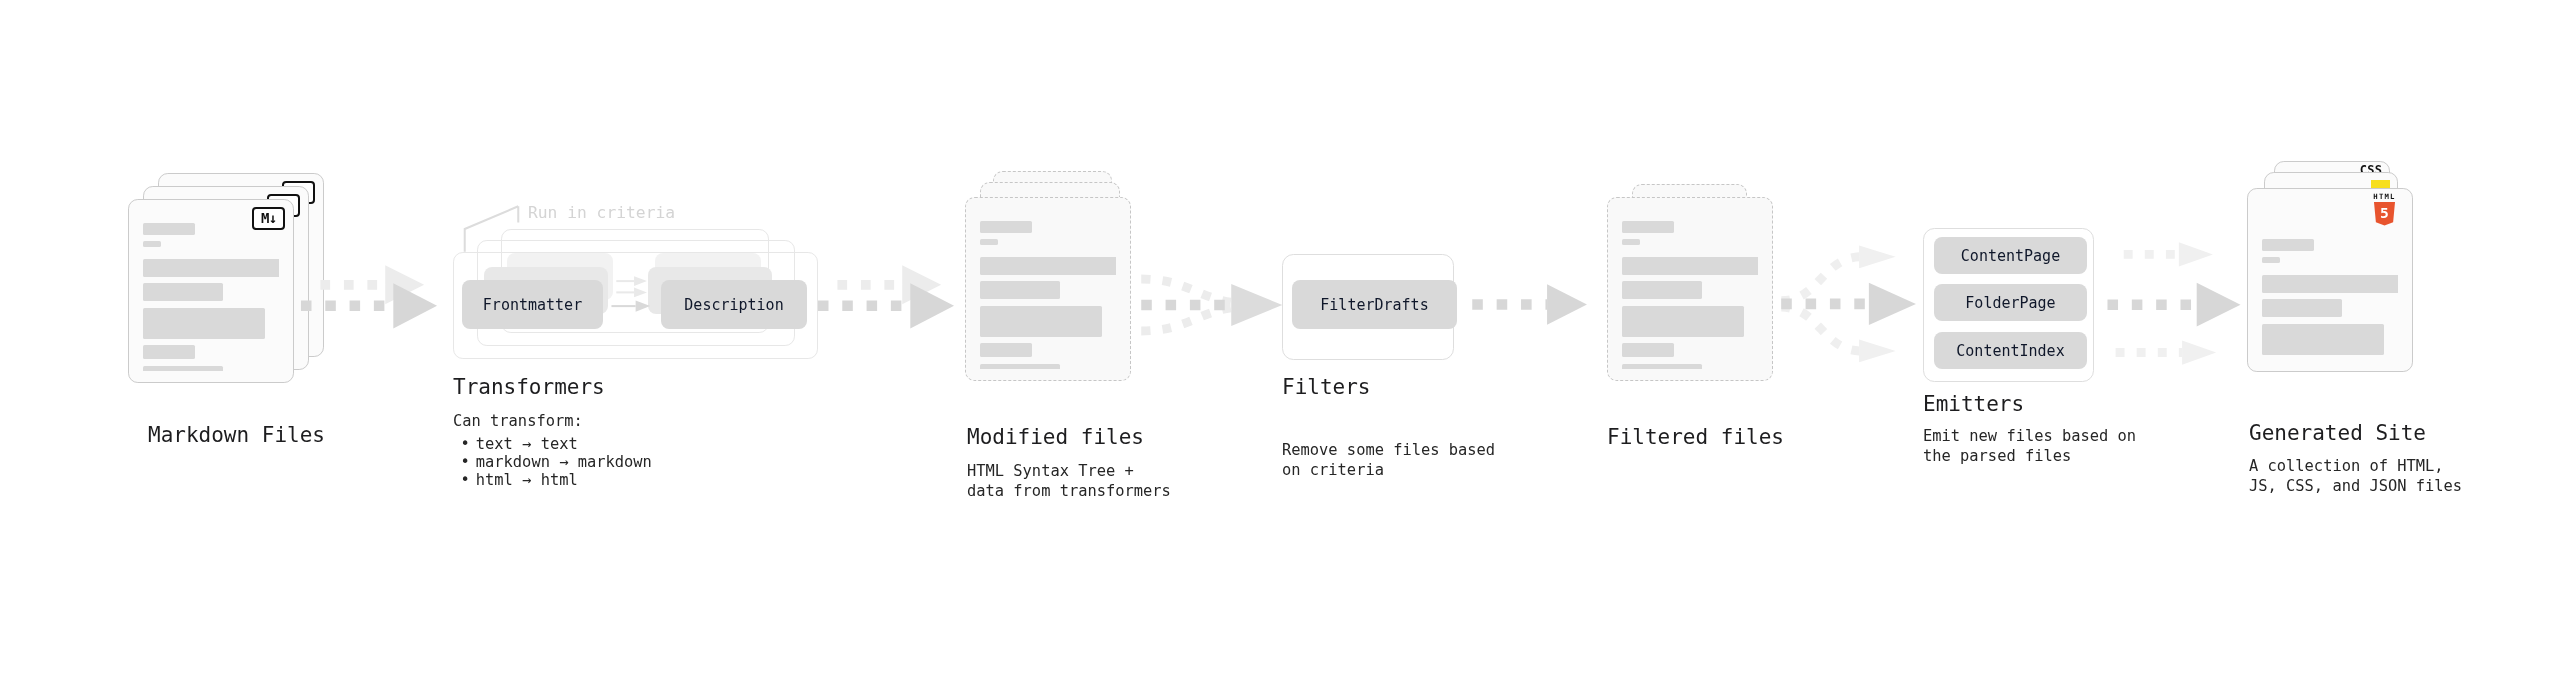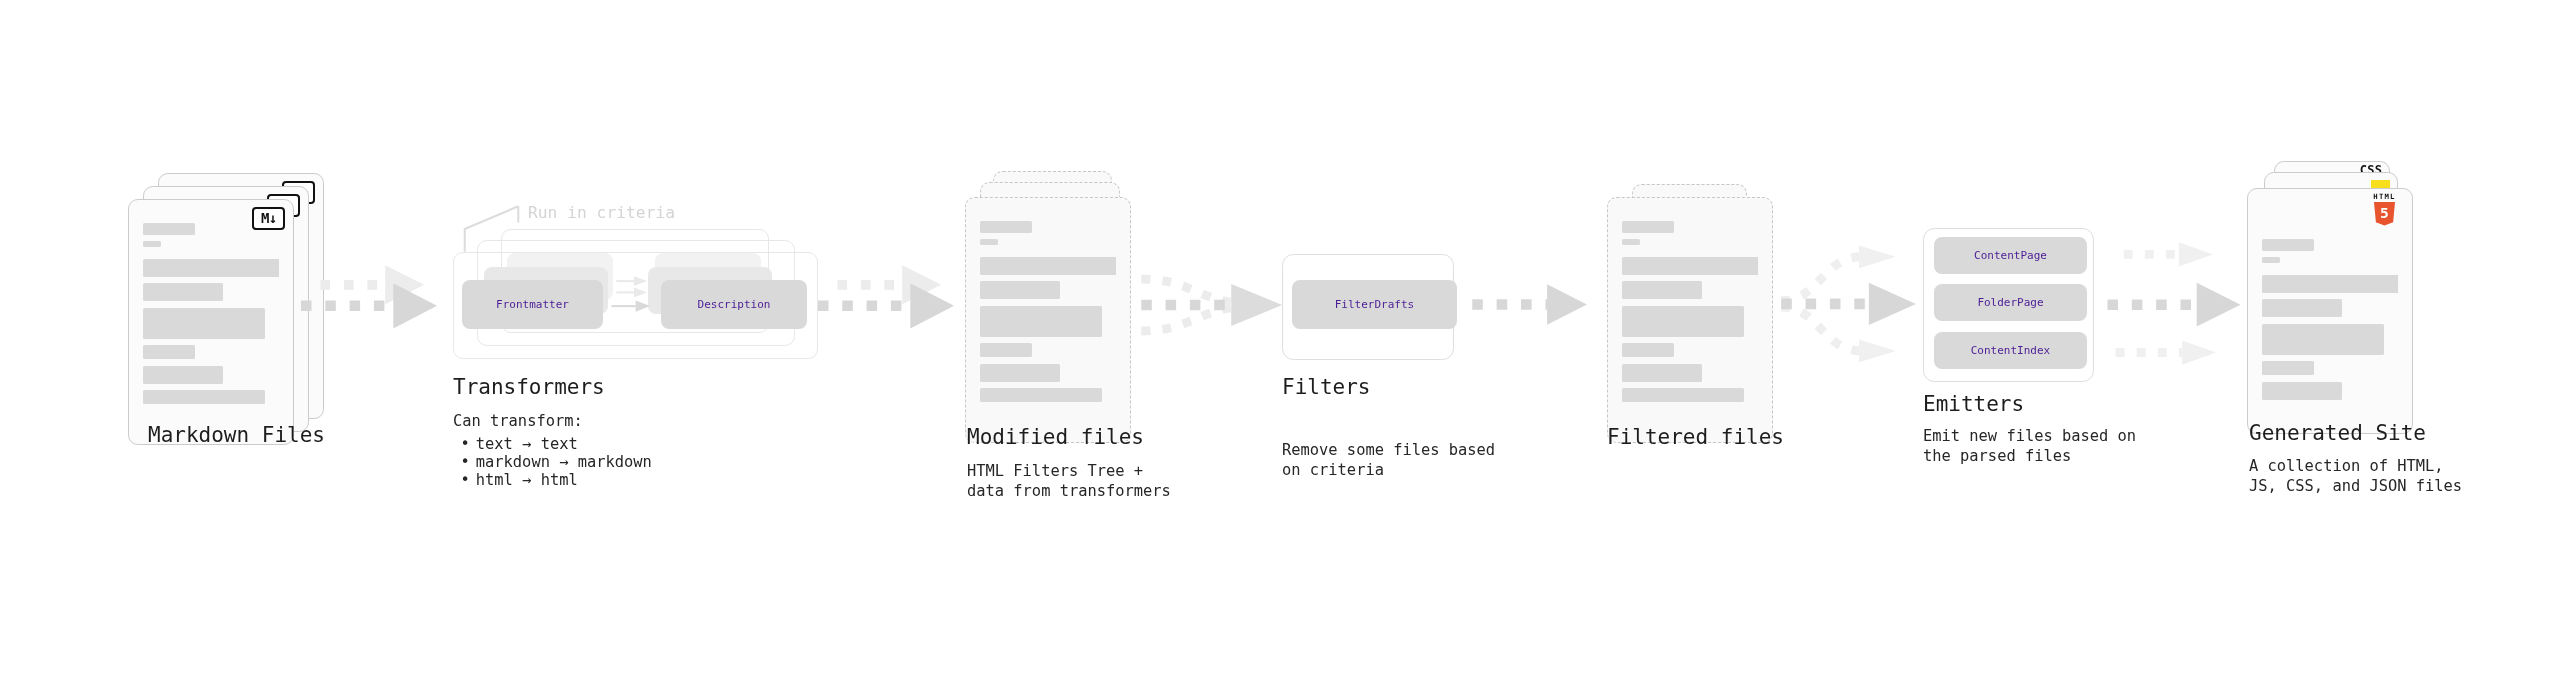--- a/index.html
+++ b/index.html
@@ -1,19 +1,19 @@
 <!DOCTYPE html>
 <html style="font-size:13px"><head>
 <meta charset="utf-8">
 <style>
   html,body{margin:0;padding:0;background:#fff;}
   .canvas{position:relative;width:2576px;height:681px;background:#ffffff;overflow:hidden;
           font-family:"DejaVu Sans Mono","Liberation Mono",monospace;color:#1f1f1f;}
   
-  .doc{position:absolute;width:166px;height:246px;background:#fbfbfb;border:1.6px solid #cbcbcb;border-radius:9.8px;box-sizing:border-box;}
+  .doc{position:absolute;width:166px;height:184px;background:#fbfbfb;border:1.6px solid #cbcbcb;border-radius:9.8px;box-sizing:border-box;}
   .doc.dashed{border-style:dashed;border-color:#c6c6c6;background:#f9f9f9;}
   .doc.peek{height:98px;}
   .doc-bars{position:absolute;left:14px;top:23px;right:14px;bottom:11.4px;overflow:hidden;}
   .bar{background:#d9d9d9;border-radius:1.6px;}
   
   .md-icon{position:absolute;right:8.1px;top:6.5px;width:32.5px;height:23px;background:#fff;border:2px solid #111;
            border-radius:4.1px;display:flex;align-items:center;justify-content:center;
            font-weight:bold;font-size:14px;color:#111;letter-spacing:-0.8px;box-sizing:border-box;}
   
   .css-badge{position:absolute;right:6.5px;top:2.4px;text-align:center;line-height:1;}
@@ -23,21 +23,21 @@
   .html5-badge{position:absolute;right:9px;top:4.1px;width:37px;text-align:center;line-height:1;}
   .html5-word{font-size:7.3px;font-weight:bold;color:#111;letter-spacing:1.2px;display:block;}
   .html5-shield{width:21px;height:23.6px;margin:1.6px auto 0;background:#e8542e;
                 clip-path:polygon(0 0,100% 0,91% 86%,50% 100%,9% 86%);
                 display:flex;align-items:center;justify-content:center;}
   .html5-five{color:#fff;font-size:14.6px;font-weight:bold;}
   
   .tcard{position:absolute;border:1.6px solid #e7e7e7;border-radius:9.8px;background:transparent;box-sizing:border-box;}
   .card{position:absolute;border:1.6px solid #dedede;border-radius:11.4px;background:#fff;box-sizing:border-box;}
   .chip{position:absolute;background:#d9d9d9;border-radius:8.1px;display:flex;align-items:center;justify-content:center;
-        font-size:11px;color:#4c1d95;}
+        font-size:15px;color:#0f172a;}
   .ghost{position:absolute;border-radius:8.1px;}
   .g1{background:#e8e8e8;}
   .g2{background:#f2f2f2;}
   
   .title{position:absolute;font-size:21px;color:#1d1d1f;white-space:nowrap;}
   .sub{position:absolute;font-size:15.4px;line-height:19.5px;color:#262626;white-space:nowrap;}
   .sub span{display:block;}
   .annotation{position:absolute;font-size:16.3px;color:#d4d4d4;white-space:nowrap;}
   .body-text{position:absolute;font-size:15.4px;line-height:18px;color:#262626;white-space:nowrap;}
   .body-text .intro{margin-bottom:4.9px;}
@@ -132,21 +132,21 @@
           <div class="bar" style="width: 137px; height: 18px; margin-bottom: 6.5px;"></div>
           <div class="bar" style="width: 80px; height: 18px; margin-bottom: 6.5px;"></div>
           <div class="bar" style="width: 122px; height: 31px; margin-bottom: 6.5px;"></div>
           <div class="bar" style="width: 52px; height: 14px; margin-bottom: 6.5px;"></div>
           <div class="bar" style="width: 80px; height: 18.7px; margin-bottom: 5.7px;"></div>
           <div class="bar" style="width: 122px; height: 14px; margin-bottom: 0px;"></div>
         </div>
     </div>
     <div class="title" style="left:967px;top:425px;">Modified files</div>
     <div class="sub" style="left:967px;top:462px;">
-      <span>HTML Filters Tree +</span>
+      <span>HTML Syntax Tree +</span>
       <span>data from transformers</span>
     </div>
   </div>
 
   <svg style="left:1138px;top:256px;" width="150" height="98" viewBox="0 0 185 120">
     <path d="M 4 28 C 60 28, 75 52, 118 57" fill="none" stroke="#ececec" stroke-width="11" stroke-dasharray="11 15"></path>
     <path d="M 4 92 C 60 92, 75 68, 118 63" fill="none" stroke="#ececec" stroke-width="11" stroke-dasharray="11 15"></path>
     <line x1="4" y1="60" x2="115" y2="60" stroke="#d7d7d7" stroke-width="13" stroke-dasharray="13 17"></line>
     <polygon points="115,34 178,60 115,86" fill="#dcdcdc"></polygon>
   </svg>

